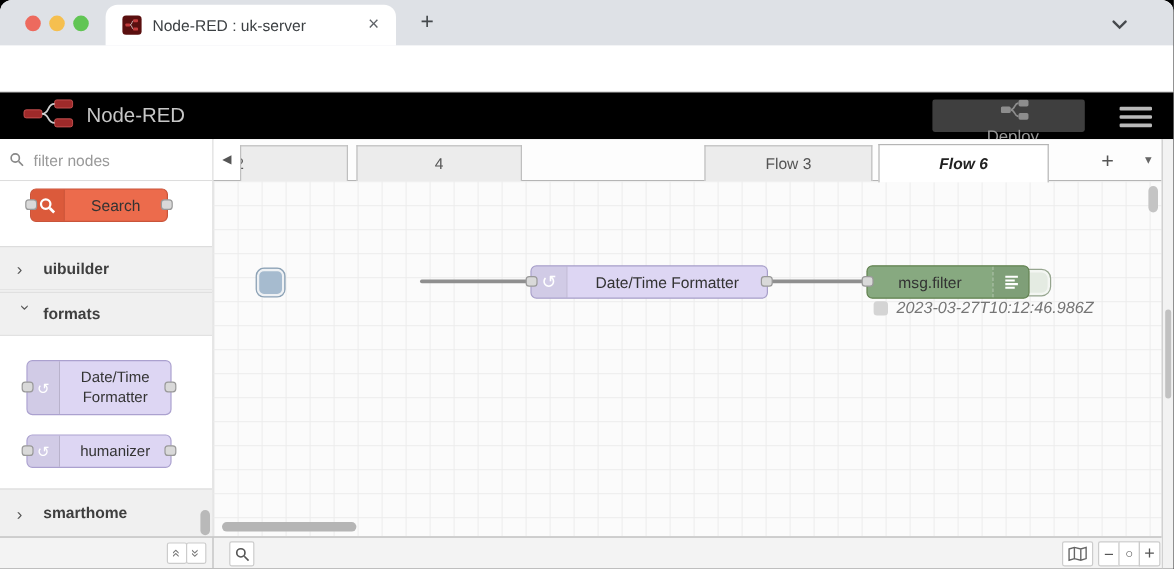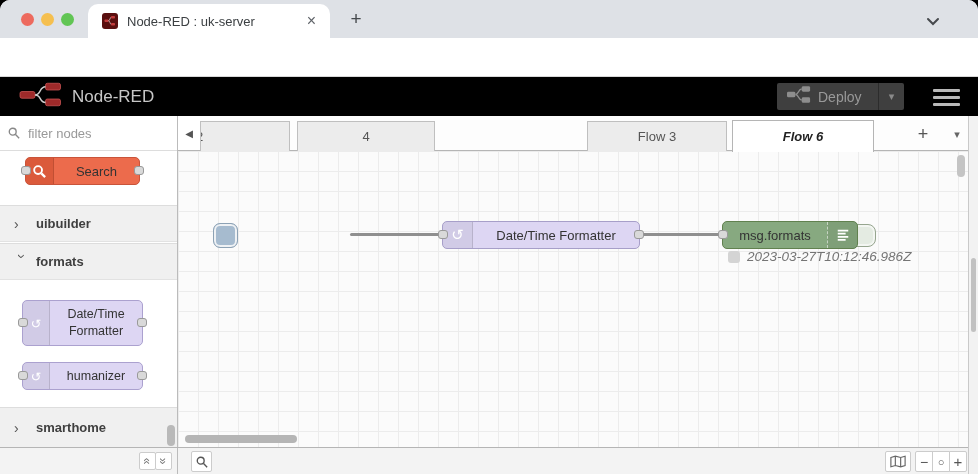--- a/index.html
+++ b/index.html
@@ -26,21 +26,21 @@
   .omni-div{width:1px;height:16px;background:#d0d3d6;margin:0 11px;}
   .omni-host{font-size:13.5px;color:#202124;}
   .omni-path{font-size:13.5px;color:#5f6368;}
   .ext-ic{top:47px;}
   .avatar{left:911px;top:44px;width:25px;height:25px;border-radius:50%;background:radial-gradient(circle at 50% 38%,#d8b18c 0 30%,#8a6a52 55%,#4a3a30 100%);border:1px solid #cfd1d4;}
   .dots3{left:951px;top:46px;font-size:16px;color:#5f6368;letter-spacing:0;}
 
   
   .nrheader{left:0;top:77px;width:978px;height:39px;background:#000;display:flex;align-items:center;}
   .nr-title{color:#c7c7c7;font-size:17px;margin-left:8px;}
-  .deploy{left:777px;top:83px;width:127px;height:27px;background:#3f3f3f;display:flex;align-items:center;border-radius:2px;}
+  .deploy{left:777px;top:83px;width:127px;height:27px;background:#3f3f3f;display:flex;align-items:center;border-radius:2px;flex-direction:column;}
   .deploy-label{color:#999;font-size:14px;margin-left:7px;}
   .deploy-caret{margin-left:auto;width:26px;height:100%;display:flex;align-items:center;justify-content:center;color:#8a8a8a;font-size:11px;border-left:1px solid #2c2c2c;}
   .hamburger{left:933px;top:89px;width:27px;}
   .hamburger div{height:3px;background:#b9b9b9;margin-bottom:4px;border-radius:1px;}
 
   
   .palette{left:0;top:116px;width:178px;height:331px;background:#fff;border-right:1px solid #bbb;}
   .filterbox{left:0;top:0;width:177px;height:35px;background:#fff;border-bottom:1px solid #ddd;display:flex;align-items:center;padding:0 8px;}
   .filterbox input{border:0;outline:0;background:transparent;font-size:13px;color:#333;width:130px;margin-left:6px;}
   .filterbox input::placeholder{color:#999;}
@@ -295,21 +295,21 @@
       <span class="port pl"></span>
       <span class="nicon" style="width:30px;font-size:15px;">↺</span>
       <span class="nlabel">Date/Time Formatter</span>
       <span class="port pr"></span>
     </div>
 
     <div class="abs dbg-toggle"></div>
 
     <div class="fnode" style="left:544px;top:70px;width:136px;background:#87a980;border:1px solid #61814f;z-index:1;">
       <span class="port pl"></span>
-      <span class="nlabel">msg.formats</span>
+      <span class="nlabel">msg.filter</span>
       <span class="nicon" style="width:30px;border-right:none;border-left:1px dashed rgba(255,255,255,0.55);border-radius:0 4px 4px 0;background:rgba(0,0,0,0.06);">
         <svg width="14" height="14" viewBox="0 0 16 16">
             <g stroke="#fff" stroke-width="2">
               <path d="M2 3 h12"></path>
               <path d="M2 6.5 h9"></path>
               <path d="M2 10 h12"></path>
               <path d="M2 13.5 h9"></path>
             </g>
           </svg>
       </span>

